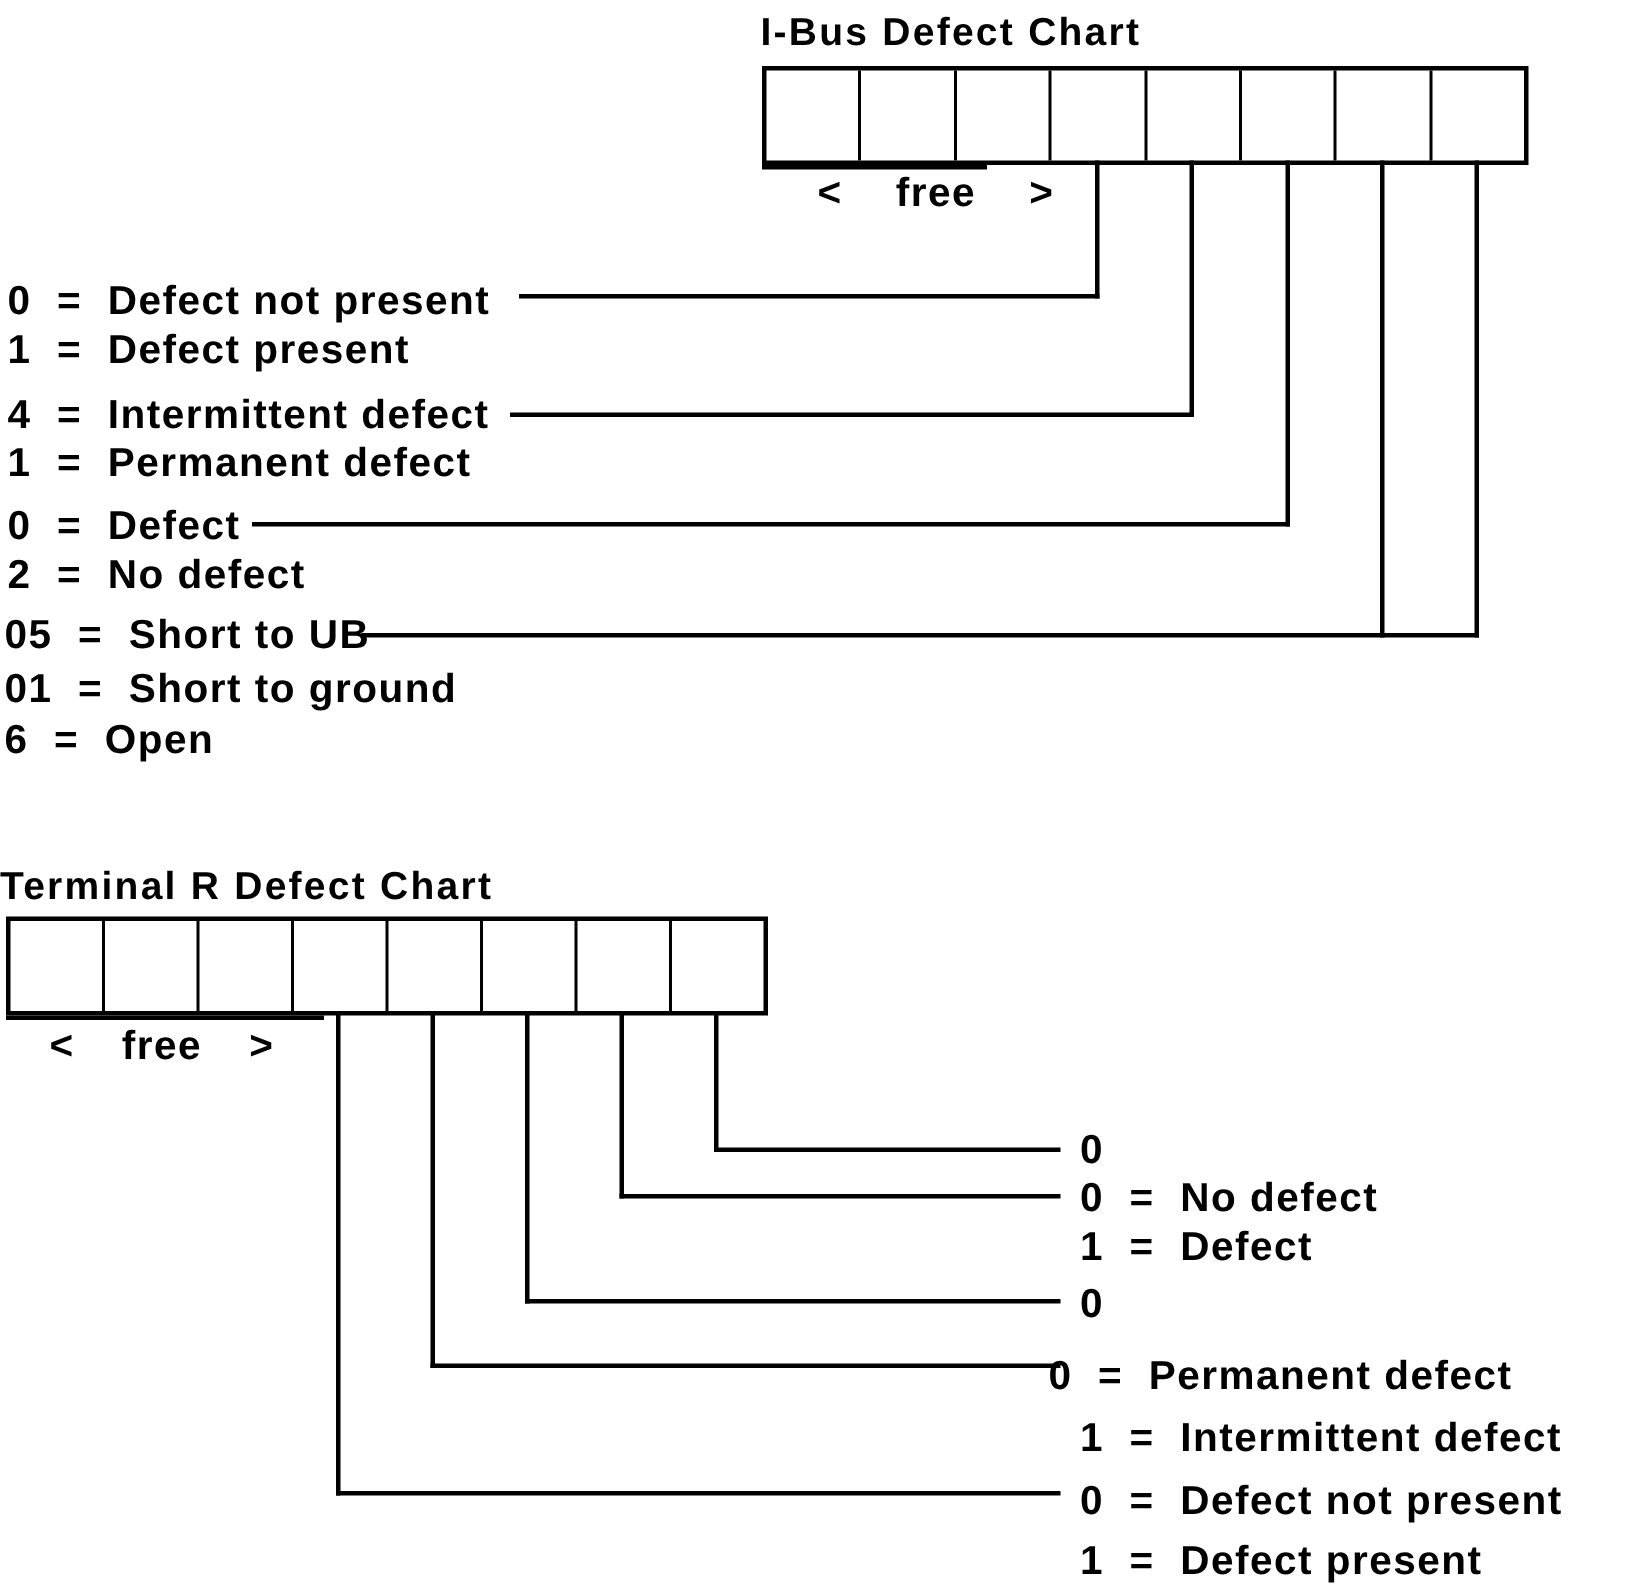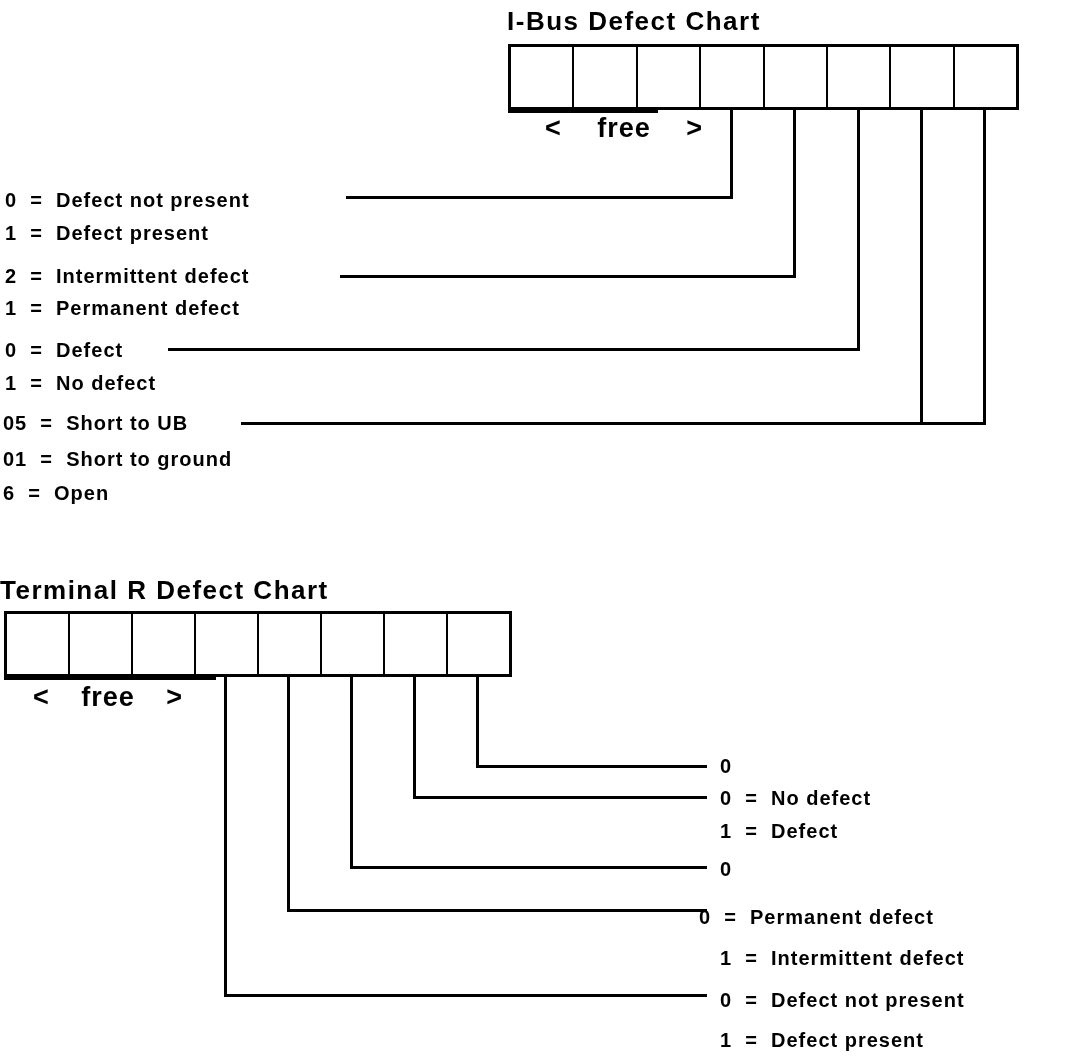--- a/index.html
+++ b/index.html
@@ -37,21 +37,21 @@
   .free-label {
     position: absolute;
     display: flex;
     justify-content: space-between;
     align-items: center;
     font-size: 27px;
     letter-spacing: 1px;
   }
   .legend-row {
     position: absolute;
-    font-size: 20px;
+    font-size: 27px;
     line-height: 32px;
     letter-spacing: 1px;
     white-space: pre;
   }
   .line { position: absolute; background: #000; }
 </style>
 </head>
 <body>
 
 <div class="canvas">
@@ -85,24 +85,24 @@
     <div class="line" style="left:920px; top:107px; width:3px; height:318px;"></div>
     <div class="line" style="left:983px; top:107px; width:3px; height:318px;"></div>
 
     <div class="line" style="left:346px; top:196px; width:387px; height:3px;"></div>
     <div class="line" style="left:340px; top:275px; width:456px; height:3px;"></div>
     <div class="line" style="left:168px; top:348px; width:692px; height:3px;"></div>
     <div class="line" style="left:241px; top:422px; width:745px; height:3px;"></div>
 
     <div class="legend-row" style="left:5px; top:184px;">0  =  Defect not present</div>
     <div class="legend-row" style="left:5px; top:217px;">1  =  Defect present</div>
-    <div class="legend-row" style="left:5px; top:260px;">2  =  Intermittent defect</div>
+    <div class="legend-row" style="left:5px; top:260px;">4  =  Intermittent defect</div>
     <div class="legend-row" style="left:5px; top:292px;">1  =  Permanent defect</div>
     <div class="legend-row" style="left:5px; top:334px;">0  =  Defect</div>
-    <div class="legend-row" style="left:5px; top:367px;">1  =  No defect</div>
+    <div class="legend-row" style="left:5px; top:367px;">2  =  No defect</div>
     <div class="legend-row" style="left:3px; top:407px;">05  =  Short to UB</div>
     <div class="legend-row" style="left:3px; top:443px;">01  =  Short to ground</div>
     <div class="legend-row" style="left:3px; top:477px;">6  =  Open</div>
   </div>
 
   <div>
 
     <div class="abs title" style="left:0; top:575px;">Terminal R Defect Chart</div>
 
     <div class="bit-register" style="left:4px; top:611px; width:508px; height:66px;">

